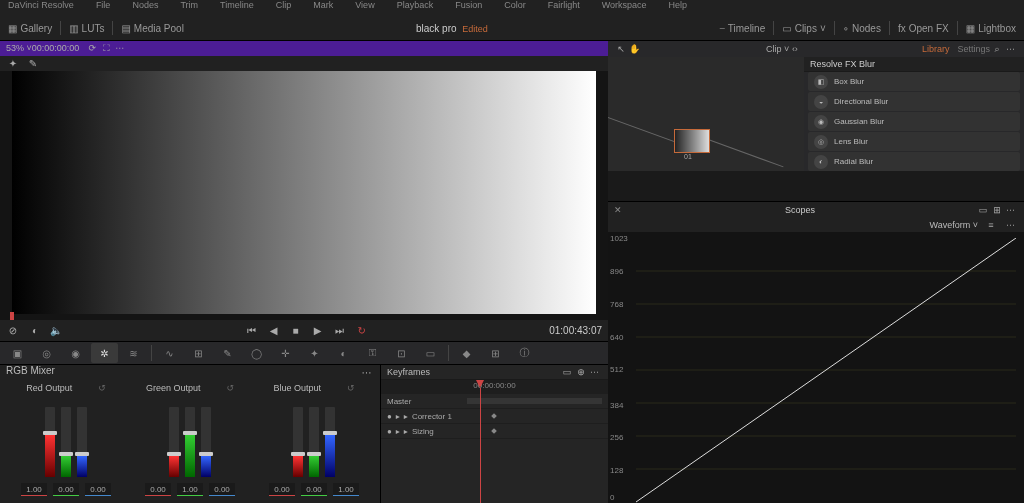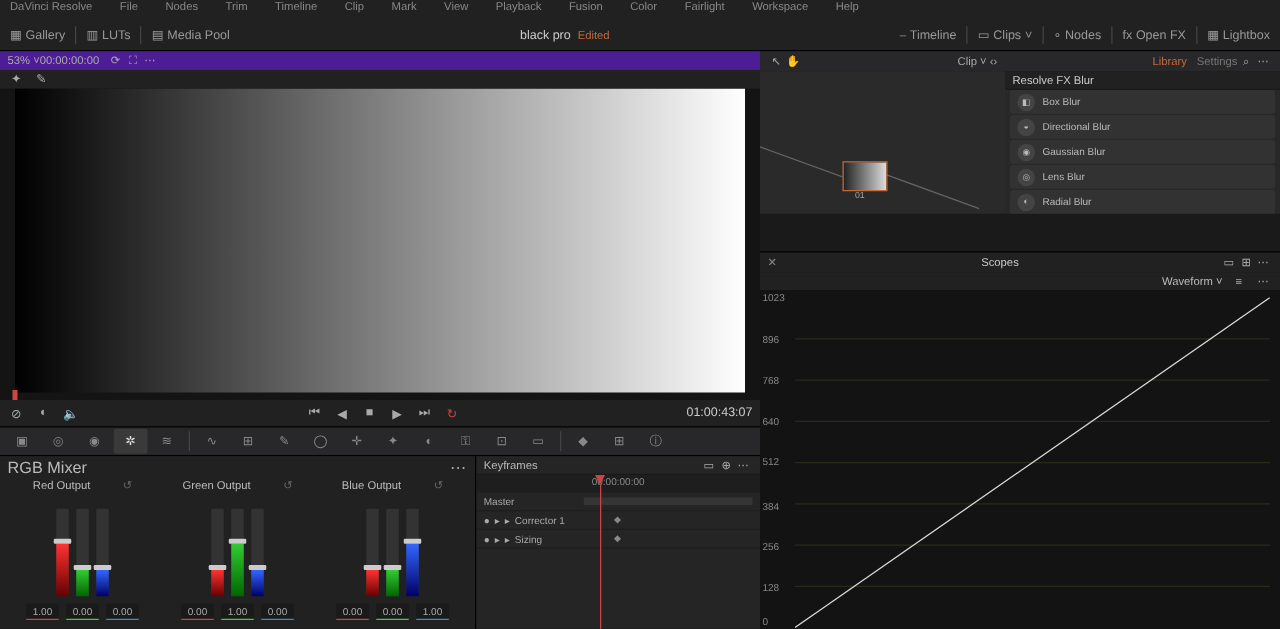--- a/index.html
+++ b/index.html
@@ -26,21 +26,21 @@
 .tctrl .trans{flex:1;display:flex;justify-content:center;gap:8px;align-items:center}
 .tctrl .tc2{color:#ccc;font-size:10px}
 .iconbtn{width:14px;height:14px;display:inline-flex;align-items:center;justify-content:center;color:#aaa}
 .loop{color:#c44}
 .toolrow{height:24px;background:#28282a;display:flex;align-items:center;padding:0 4px;gap:2px;border-top:1px solid #000;border-bottom:1px solid #000}
 .toolrow .tbtn{width:27px;height:20px;display:flex;align-items:center;justify-content:center;color:#888;border-radius:2px}
 .toolrow .tbtn.active{background:#3a3a3a;color:#ddd}
 .toolrow .vsep{width:1px;height:16px;background:#444;margin:0 2px}
 .lower{display:flex;height:148px}
 .rgbmix{width:380px;background:#212121}
-.rgbhdr{height:16px;display:flex;align-items:center;padding:0 6px;font-size:13px;color:#bbb}
+.rgbhdr{height:16px;display:flex;padding:0 6px;font-size:10px;color:#bbb}
 .rgbhdr .sp{flex:1}
 .chs{display:flex;gap:0;padding:0 4px}
 .chcol{width:125px;text-align:center}
 .chlbl{display:flex;align-items:center;justify-content:center;gap:26px;font-size:9px;color:#bbb;height:14px}
 .chlbl .reset{color:#666}
 .bars{height:78px;display:flex;justify-content:center;align-items:flex-end;gap:6px;margin-top:4px}
 .bar{width:10px;background:#333;position:relative;height:70px;border-radius:1px}
 .bar .fill{position:absolute;bottom:0;left:0;right:0}
 .bar .knob{position:absolute;left:-2px;right:-2px;height:4px;background:#ccc;border-radius:1px}
 .nums{display:flex;justify-content:center;gap:6px;margin-top:6px}

